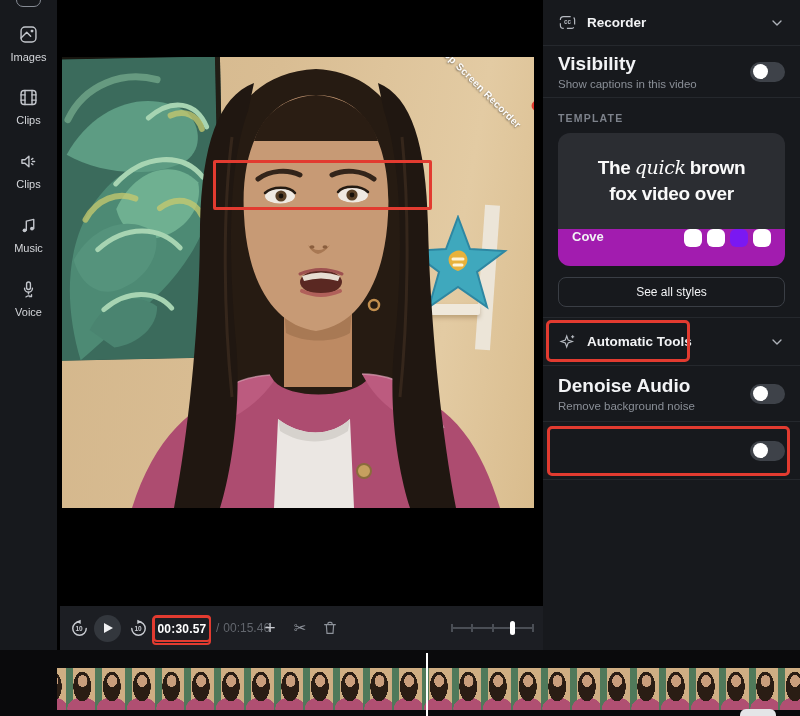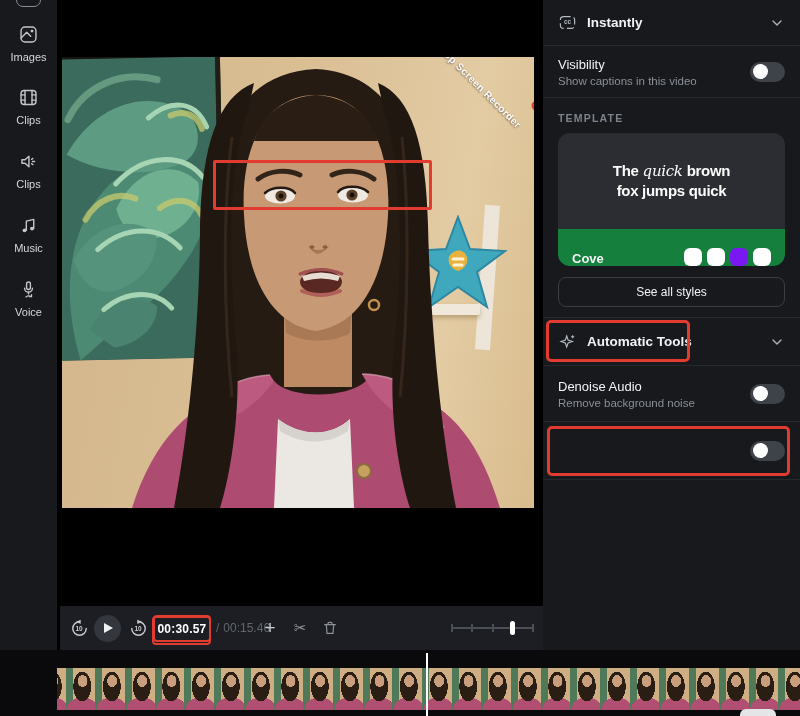--- a/index.html
+++ b/index.html
@@ -55,32 +55,32 @@
   .slider .thumb { position:absolute; top:-6px; width:5px; height:14px; border-radius:2.5px; background:#fff; cursor:pointer; }
   
   .panel { position:absolute; left:543px; top:0; width:257px; height:650px; background:#17191d; z-index:5; }
   .row { border-bottom:1px solid #25282d; position:relative; }
   .hdr-row { height:46px; display:flex; align-items:center; gap:10px; padding:0 15px; cursor:pointer; }
   .hdr-row svg.ic { width:19px; height:19px; stroke:#b6bac1; fill:none; stroke-width:1.5; }
   .hdr-title { font-size:13.5px; font-weight:bold; }
   .chev { margin-left:auto; width:16px; height:16px; stroke:#aeb2b9; fill:none; stroke-width:2; stroke-linecap:round; stroke-linejoin:round; }
   .toggle-row { height:52px; display:flex; align-items:center; padding:0 15px; }
   .tr-text { display:flex; flex-direction:column; gap:3px; }
-  .tr-title { font-size:13px; font-weight:normal; }
+  .tr-title { font-size:19px; font-weight:bold; }
   .tr-sub { font-size:11.5px; color:#8a8f97; }
   .toggle { margin-left:auto; width:35px; height:20px; border-radius:10px; background:#3e4249; position:relative; cursor:pointer; flex:none; }
   .toggle .knob { position:absolute; left:2.5px; top:2.5px; width:15px; height:15px; border-radius:50%; background:#fff; }
   .template-sec { padding:14px 15px 10px; border-bottom:1px solid #25282d; }
   .sec-label { font-size:10.5px; letter-spacing:1.2px; color:#7d828b; font-weight:bold; }
   .tpl-card { margin-top:9px; border-radius:12px; overflow:hidden; cursor:pointer; }
   .tpl-preview { height:96px; background:#2b2d32; display:flex; flex-direction:column; align-items:center; justify-content:center;
-    font-size:15px; font-weight:bold; color:#fafafa; line-height:1.35; letter-spacing:-.3px; }
+    font-size:19px; font-weight:bold; color:#fafafa; line-height:1.35; letter-spacing:-.3px; }
   .tpl-line1 { display:flex; gap:4px; }
   .tpl-quick { font-family:"DejaVu Serif", serif; font-style:italic; font-weight:normal; }
-  .tpl-bottom { height:37px; background:#15803d; display:flex; align-items:flex-end; padding:0 14px; }
+  .tpl-bottom { height:37px; background:#a21caf; display:flex; align-items:flex-start; padding:0 14px; }
   .tpl-name { font-size:13px; font-weight:bold; }
   .swatches { margin-left:auto; display:flex; gap:5px; }
   .swatch { width:18px; height:18px; border-radius:6px; background:#fff; cursor:pointer; }
   .see-all { margin-top:11px; width:100%; height:30px; border:1px solid #3a3e45; border-radius:8px; background:transparent;
     color:#f2f3f5; font-size:12px; font-family:inherit; cursor:pointer; display:flex; align-items:center; justify-content:center; }
   .auto-hdr { height:48px; }
   .aspect-row { height:38px; display:flex; align-items:center; gap:12px; padding:0 15px; cursor:pointer; }
   .aspect-row svg.ic { width:18px; height:18px; stroke:#b6bac1; fill:none; stroke-width:1.5; }
   .panel-anno { position:absolute; border:3px solid #e23b30; border-radius:5px; z-index:9; pointer-events:none; }
   .anno-auto { left:3px; top:320px; width:144px; height:42px; }
@@ -270,21 +270,21 @@
     </div>
   </main>
 
   <aside class="panel">
 
     <div class="row hdr-row">
       <svg class="ic" viewBox="0 0 24 24">
         <rect x="3" y="4.5" width="18" height="15" rx="4" stroke-dasharray="9 4"></rect>
         <text x="12" y="14.5" font-size="8" fill="#b6bac1" stroke="none" text-anchor="middle" font-family="Liberation Sans, sans-serif" font-weight="bold">cc</text>
       </svg>
-      <span class="hdr-title">Instantly</span>
+      <span class="hdr-title">Recorder</span>
       <svg class="chev" viewBox="0 0 24 24">
           <path d="M6 9 L12 15 L18 9"></path>
         </svg>
     </div>
 
     <div class="row toggle-row">
       <div class="tr-text">
         <span class="tr-title">Visibility</span>
         <span class="tr-sub">Show captions in this video</span>
       </div>
@@ -295,21 +295,21 @@
 
     <div class="template-sec">
       <div class="sec-label">TEMPLATE</div>
       <div class="tpl-card">
         <div class="tpl-preview">
           <div class="tpl-line1">
             <span>The</span>
             <span class="tpl-quick">quick</span>
             <span>brown</span>
           </div>
-          <div>fox jumps quick</div>
+          <div>fox video over</div>
         </div>
         <div class="tpl-bottom">
           <span class="tpl-name">Cove</span>
           <div class="swatches">
             <span class="swatch" style="background: rgb(255, 255, 255);"></span>
             <span class="swatch" style="background: rgb(255, 255, 255);"></span>
             <span class="swatch" style="background: rgb(122, 24, 242);"></span>
             <span class="swatch" style="background: rgb(255, 255, 255);"></span>
           </div>
         </div>

